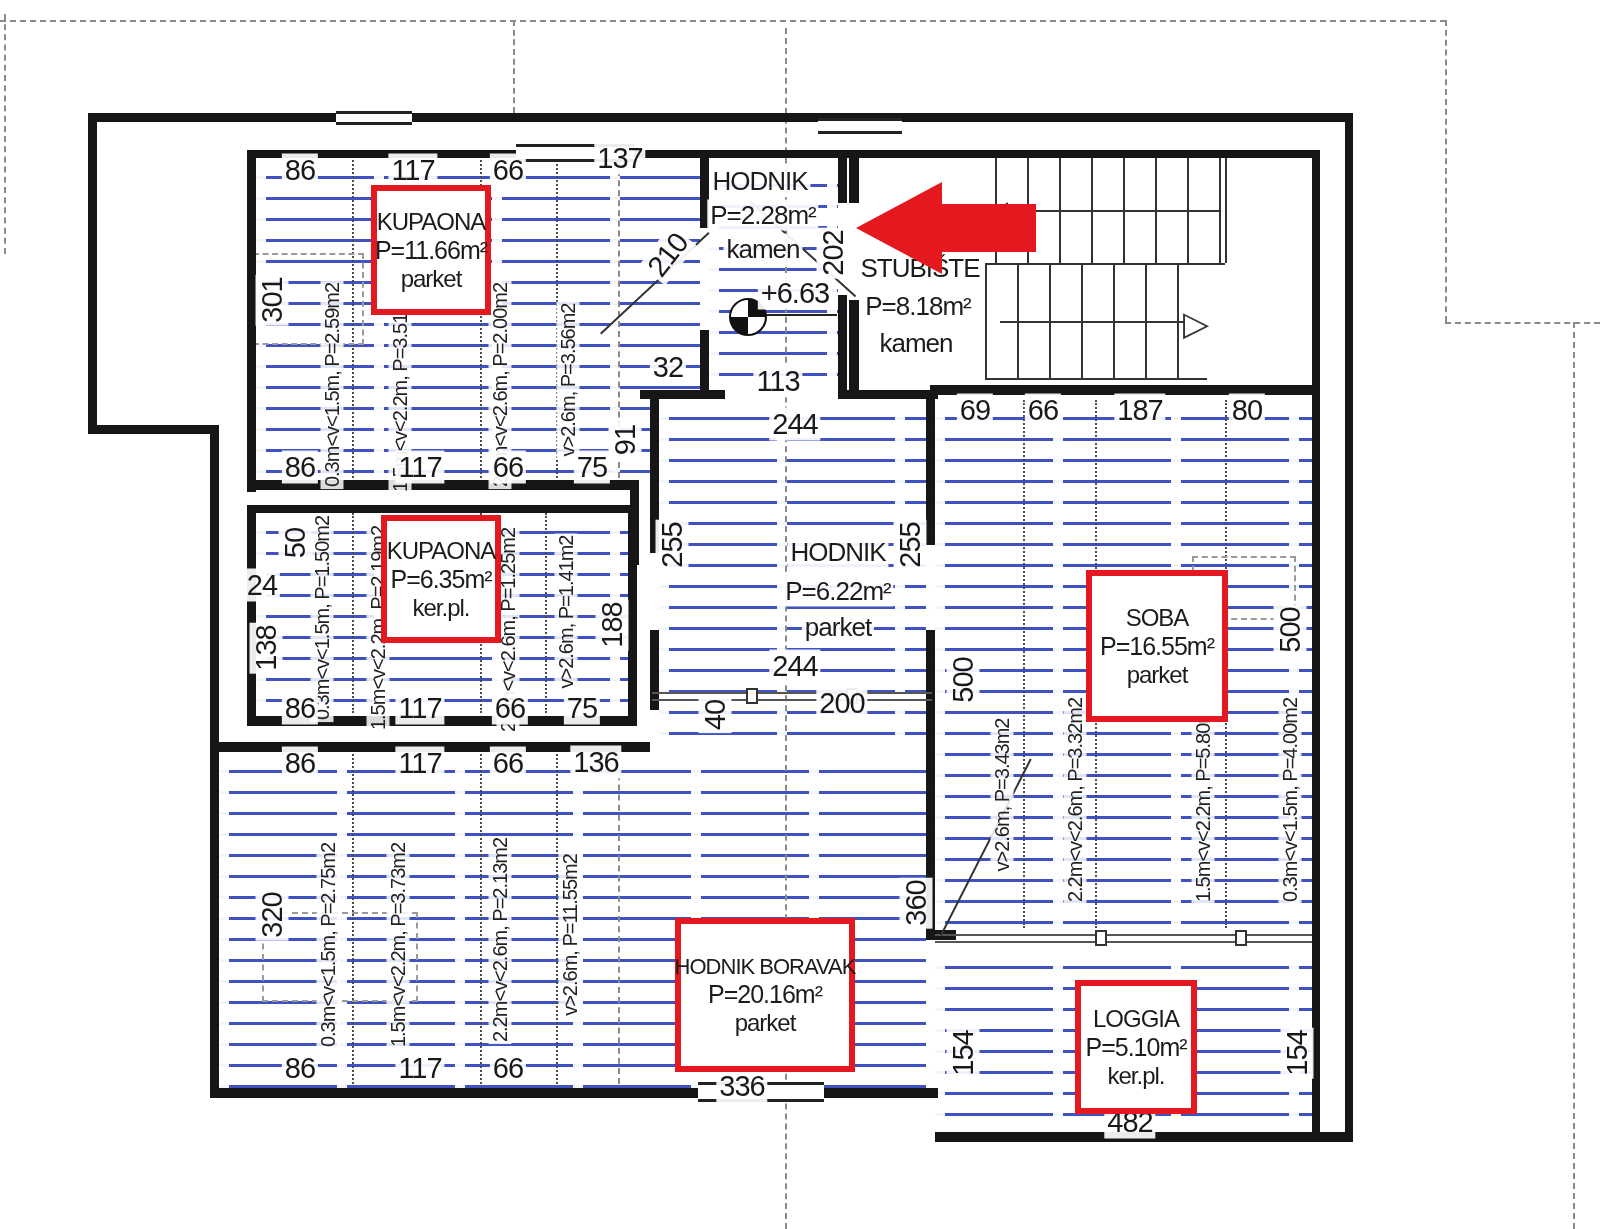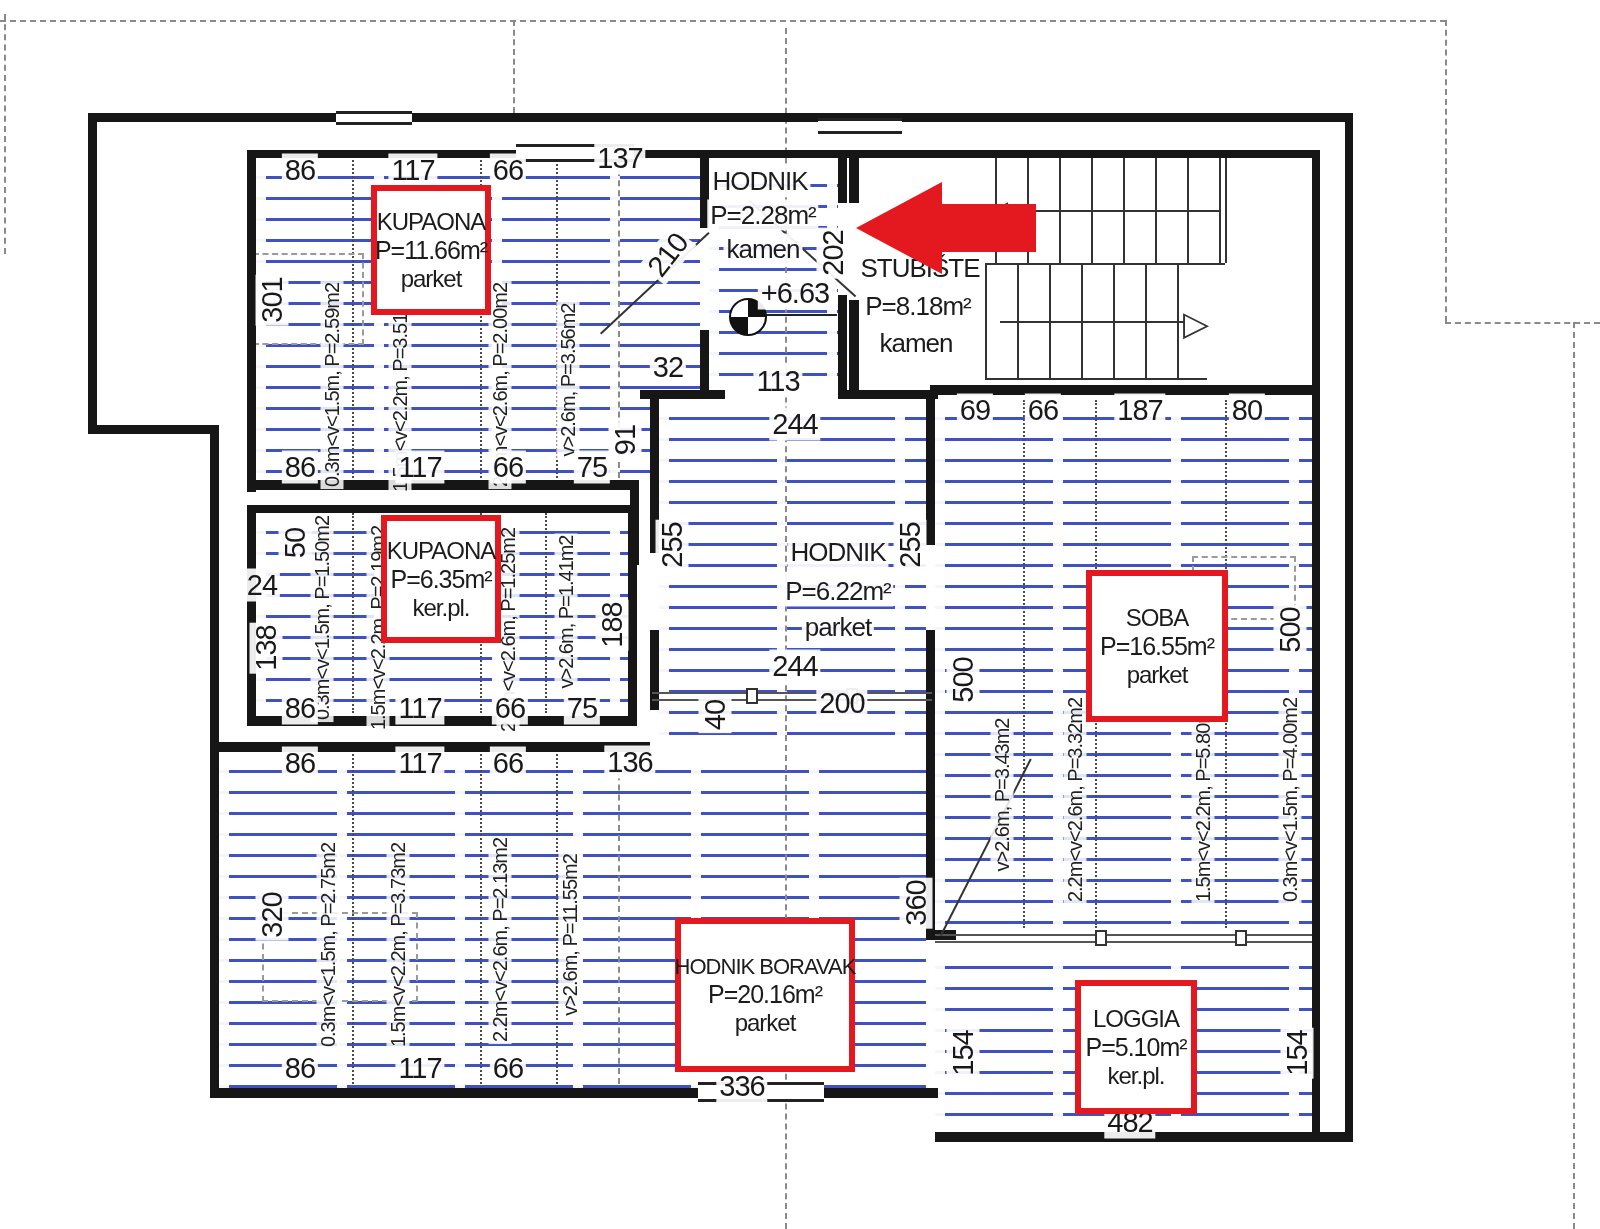--- a/index.html
+++ b/index.html
@@ -207,21 +207,21 @@
       <span class="dim" style="left: 795px; top: 424px;">244</span>
       <span class="dim" style="left: 672px; top: 545px; transform: translate(-50%, -50%) rotate(-90deg);">255</span>
       <span class="dim" style="left: 910px; top: 545px; transform: translate(-50%, -50%) rotate(-90deg);">255</span>
       <span class="dim" style="left: 975px; top: 410px;">69</span>
       <span class="dim" style="left: 1043px; top: 410px;">66</span>
       <span class="dim" style="left: 1140px; top: 410px;">187</span>
       <span class="dim" style="left: 1247px; top: 410px;">80</span>
       <span class="dim" style="left: 795px; top: 666px;">244</span>
       <span class="dim" style="left: 842px; top: 703px;">200</span>
       <span class="dim" style="left: 715px; top: 715px; transform: translate(-50%, -50%) rotate(-90deg);">40</span>
-      <span class="dim" style="left: 630px; top: 762px;">136</span>
+      <span class="dim" style="left: 596px; top: 762px;">136</span>
       <span class="dim" style="left: 963px; top: 680px; transform: translate(-50%, -50%) rotate(-90deg);">500</span>
       <span class="dim" style="left: 1290px; top: 630px; transform: translate(-50%, -50%) rotate(-90deg);">500</span>
       <span class="dim" style="left: 295px; top: 543px; transform: translate(-50%, -50%) rotate(-90deg);">50</span>
       <span class="dim" style="left: 262px; top: 585px;">24</span>
       <span class="dim" style="left: 266px; top: 648px; transform: translate(-50%, -50%) rotate(-90deg);">138</span>
       <span class="dim" style="left: 612px; top: 625px; transform: translate(-50%, -50%) rotate(-90deg);">188</span>
       <span class="dim" style="left: 300px; top: 708px;">86</span>
       <span class="dim" style="left: 420px; top: 708px;">117</span>
       <span class="dim" style="left: 510px; top: 708px;">66</span>
       <span class="dim" style="left: 582px; top: 708px;">75</span>

